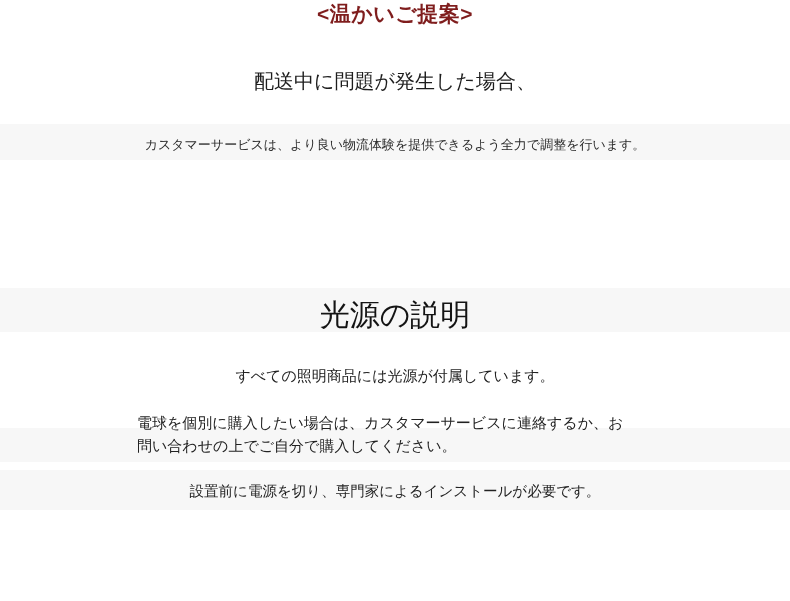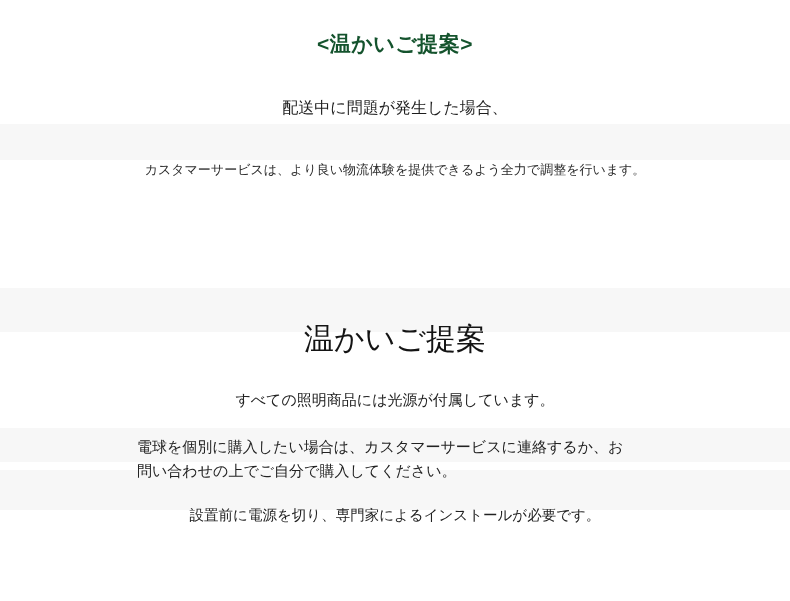--- a/index.html
+++ b/index.html
@@ -37,27 +37,26 @@
   .content {
     position: relative;
     z-index: 2;
     text-align: center;
   }
 
   .headline {
     font-size: 21px;
     font-weight: bold;
     letter-spacing: 0.5px;
-    color: #14532d;
-    padding-top: 30px;
+    color: #7f1d1d;
     line-height: 1.3;
   }
 
   .subhead {
-    font-size: 16px;
+    font-size: 20px;
     color: #1d1d1d;
     margin-top: 40px;
     line-height: 1.4;
   }
 
   .note {
     font-size: 13px;
     color: #2b2b2b;
     margin-top: 40px;
     line-height: 1.5;
@@ -99,21 +98,21 @@
   <div class="band b4"></div>
 
   <div class="content">
 
     <div class="headline">&lt;温かいご提案&gt;</div>
 
     <div class="subhead">配送中に問題が発生した場合、</div>
 
     <div class="note">カスタマーサービスは、より良い物流体験を提供できるよう全力で調整を行います。</div>
 
-    <div class="section-title">温かいご提案</div>
+    <div class="section-title">光源の説明</div>
 
     <div class="bullet b-1">すべての照明商品には光源が付属しています。</div>
 
 
     <div class="bullet b-3">電球を個別に購入したい場合は、カスタマーサービスに連絡するか、お問い合わせの上でご自分で購入してください。</div>
 
     <div class="bullet b-4">設置前に電源を切り、専門家によるインストールが必要です。</div>
 
   </div>
 </div>

